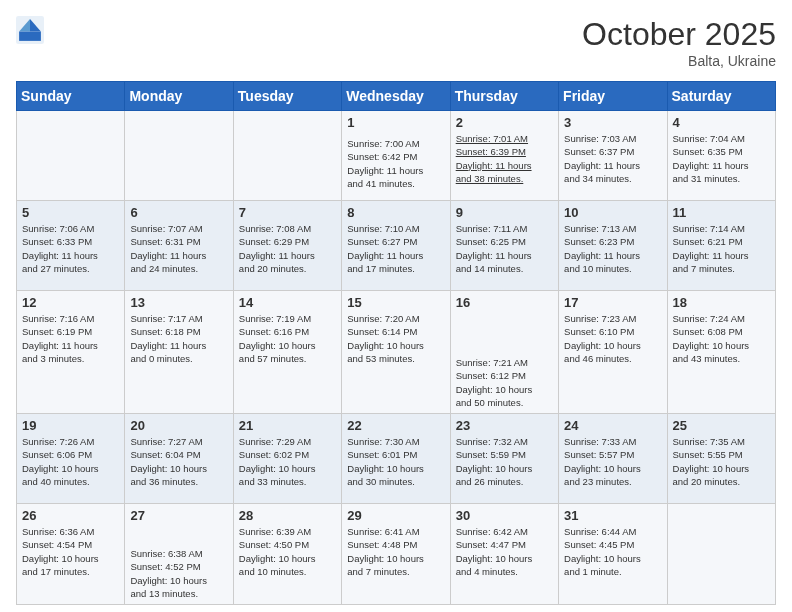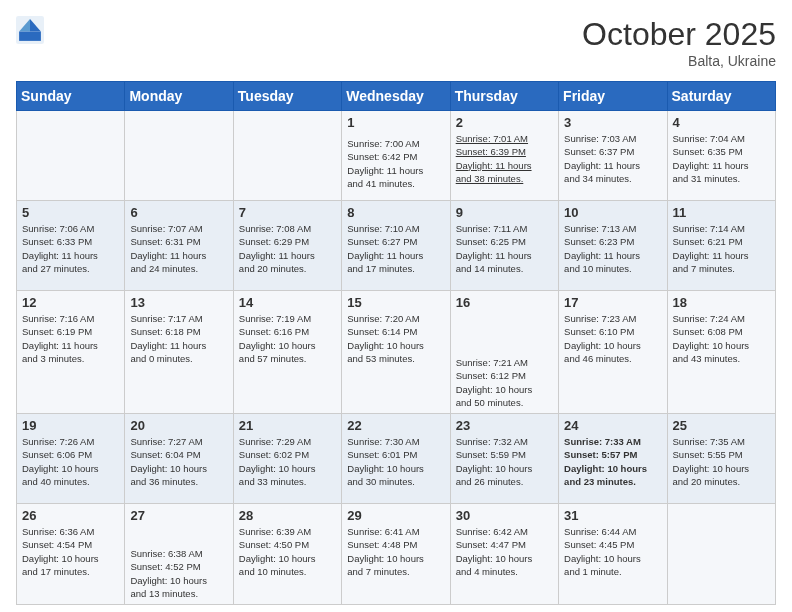--- a/index.html
+++ b/index.html
@@ -276,21 +276,21 @@
         </td>
         <td>
           <span class="day-number">23</span>
           <div class="day-info" style="white-space: pre-line;">Sunrise: 7:32 AM
 Sunset: 5:59 PM
 Daylight: 10 hours
 and 26 minutes.</div>
         </td>
         <td>
           <span class="day-number">24</span>
-          <div class="day-info" style="white-space: pre-line; font-weight: bold;">Sunrise: 7:33 AM
+          <div class="day-info" style="white-space: pre-line;">Sunrise: 7:33 AM
 Sunset: 5:57 PM
 Daylight: 10 hours
 and 23 minutes.</div>
         </td>
         <td>
           <span class="day-number">25</span>
           <div class="day-info" style="white-space: pre-line;">Sunrise: 7:35 AM
 Sunset: 5:55 PM
 Daylight: 10 hours
 and 20 minutes.</div>

